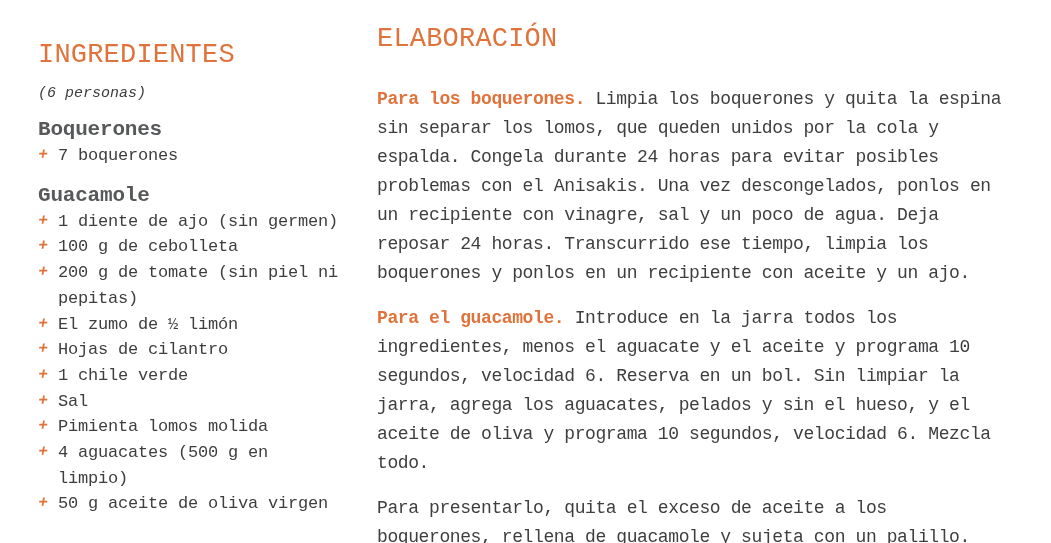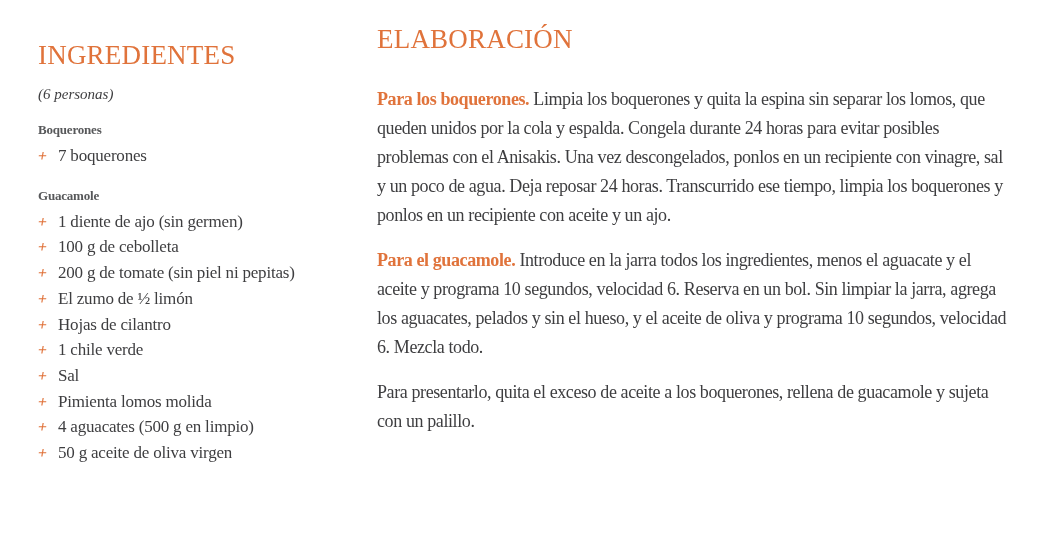--- a/index.html
+++ b/index.html
@@ -8,21 +8,21 @@
     --subhead: #57585a;
     --bg: #ffffff;
   }
   * { box-sizing: border-box; }
   html, body { margin: 0; padding: 0; }
   .page {
     position: relative;
     width: 1051px;
     height: 543px;
     background: var(--bg);
-    font-family: Liberation Serif, serif;
+    font-family: Liberation Mono, monospace;
     color: var(--body);
     overflow: hidden;
   }
   .col-left {
     position: absolute;
     left: 38px;
     top: 40px;
     width: 310px;
   }
   .col-right {
@@ -41,21 +41,21 @@
   }
   .servings {
     margin-top: 15px;
     font-size: 15px;
     line-height: 18px;
     font-style: italic;
     color: var(--body);
   }
   .sec-head {
     margin-top: 17px;
-    font-size: 13px;
+    font-size: 21px;
     line-height: 20px;
     font-weight: bold;
     color: var(--subhead);
     letter-spacing: -0.2px;
   }
   .ing-list {
     list-style: none;
     margin: 3px 0 0 0;
     padding: 0;
   }

